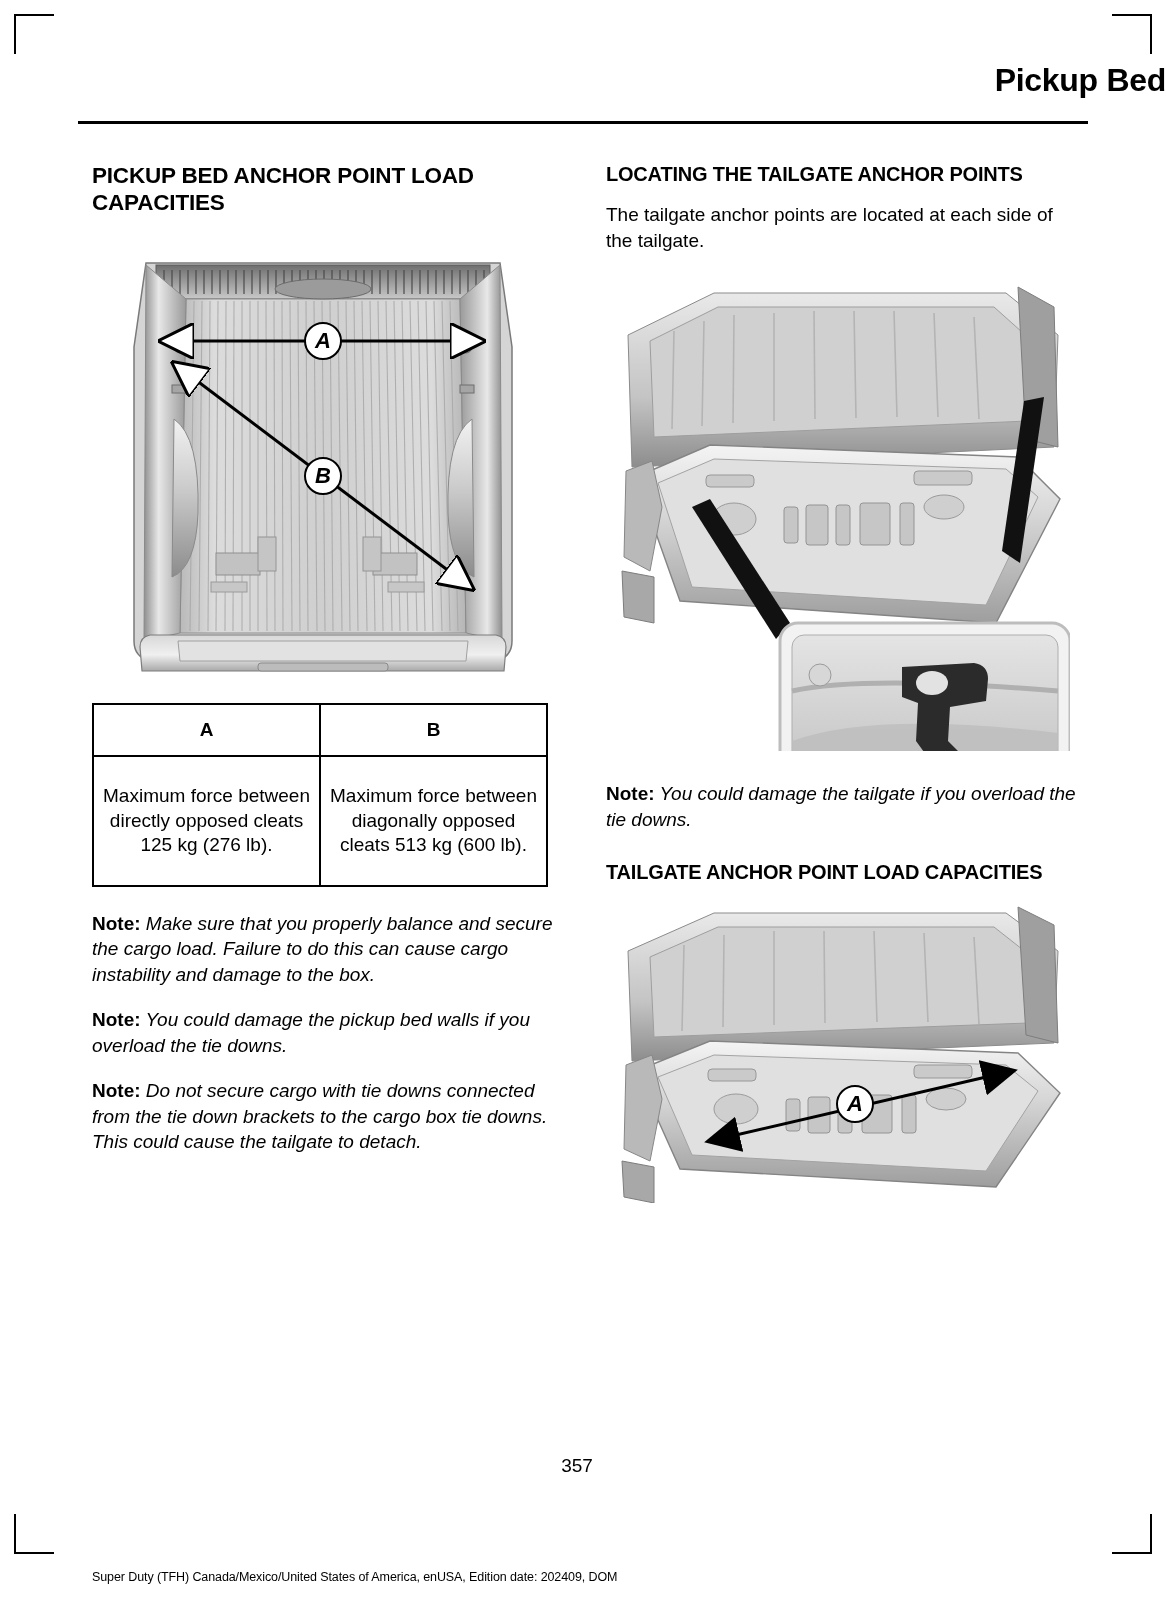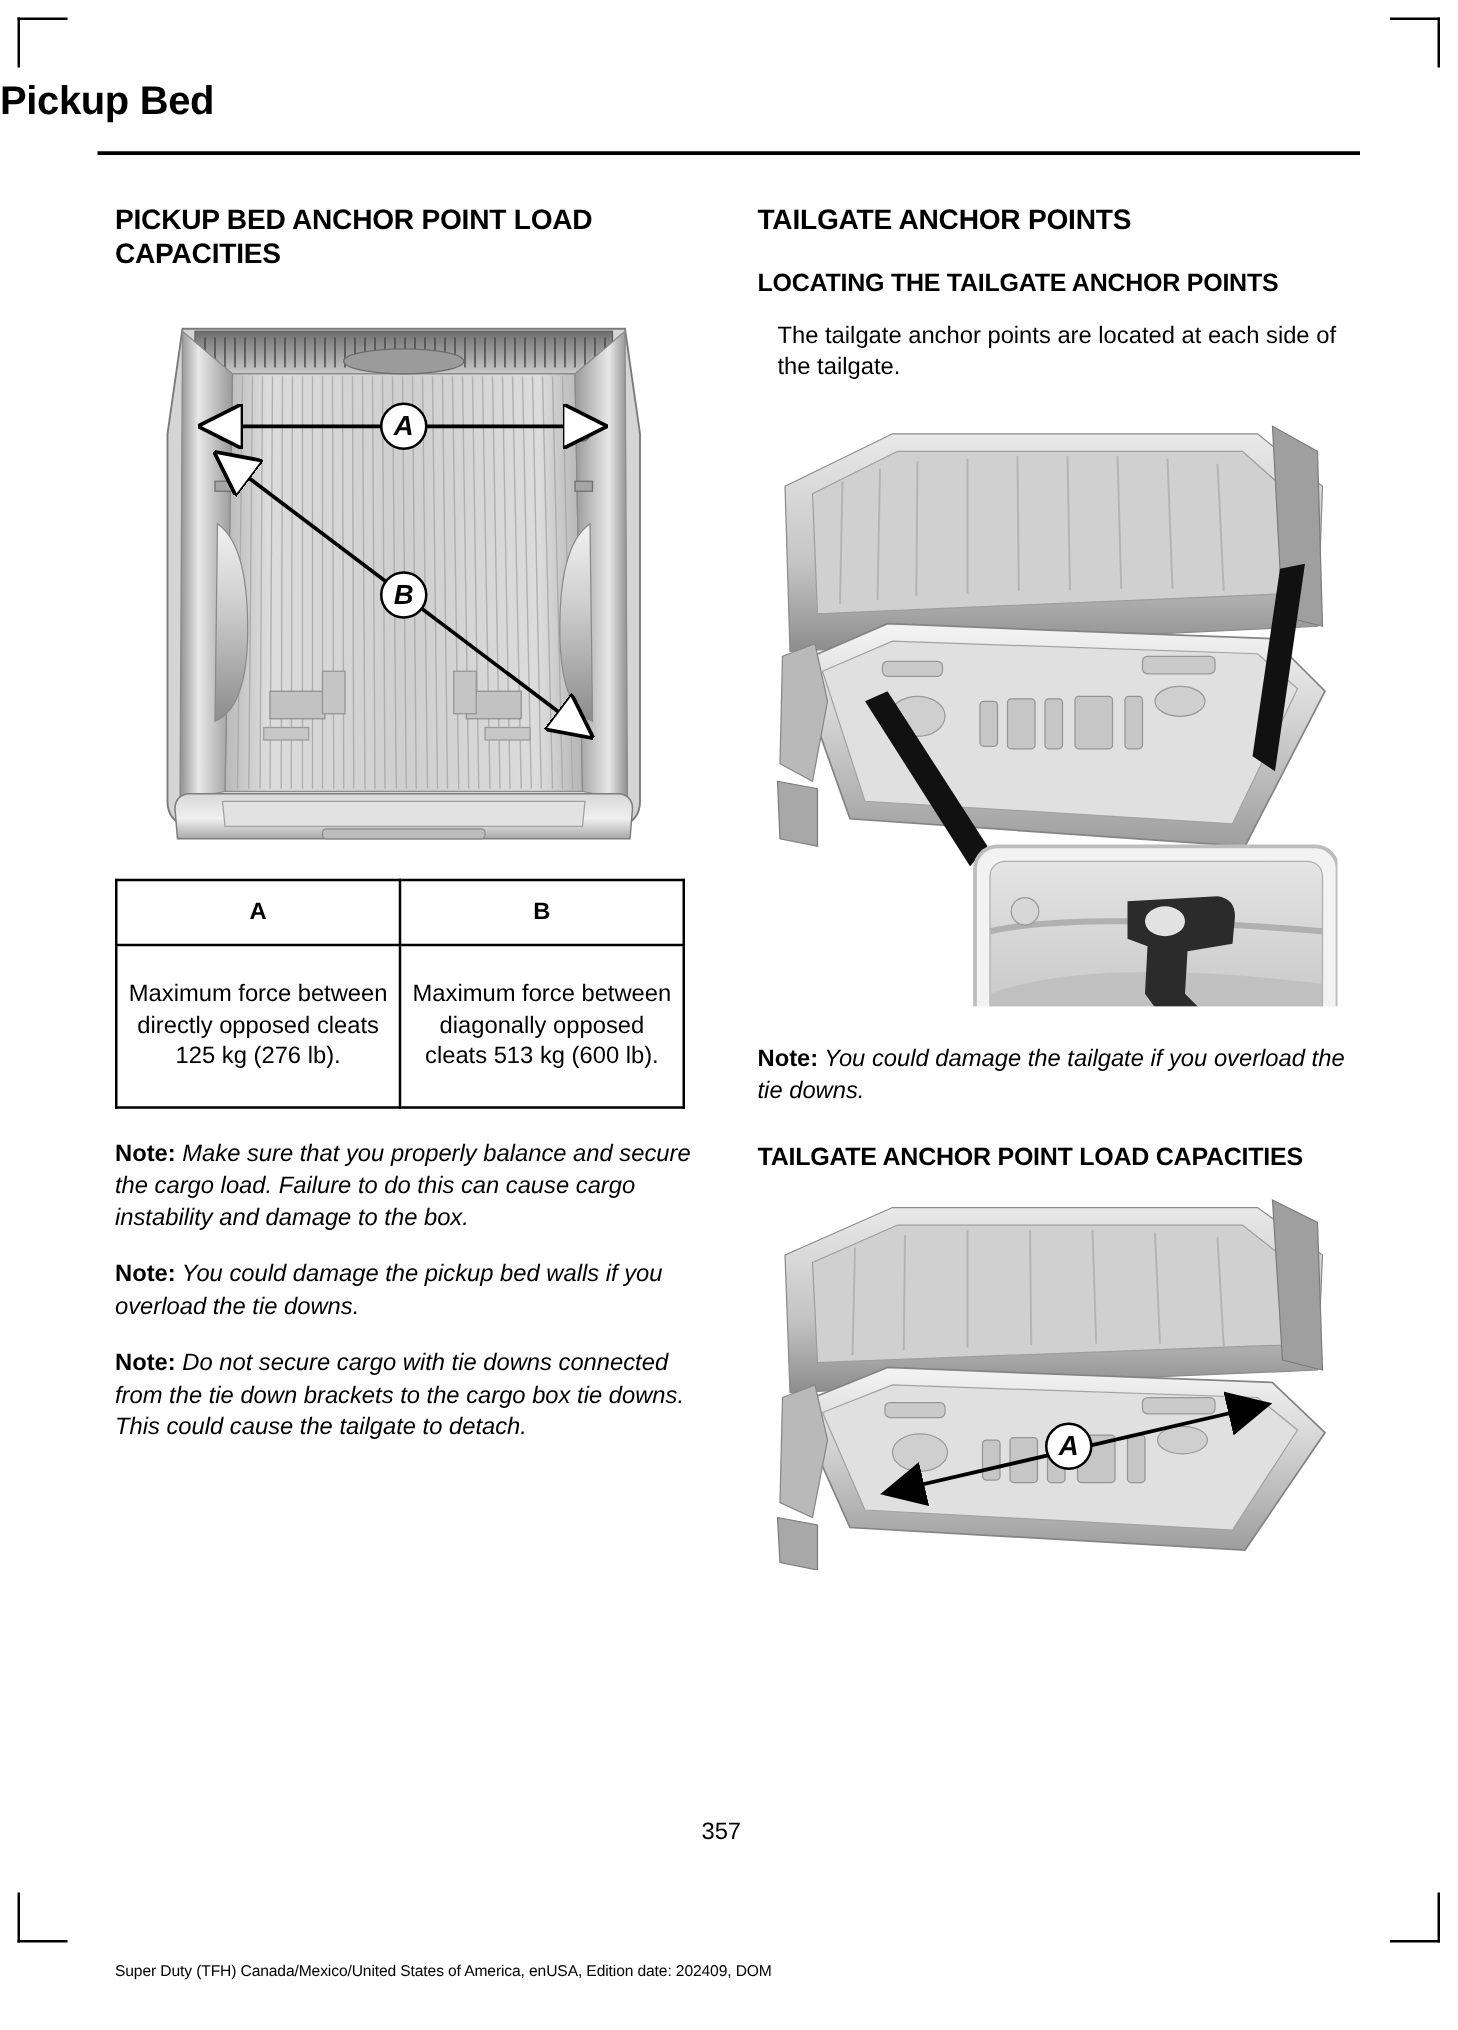--- a/index.html
+++ b/index.html
@@ -34,21 +34,21 @@
   .crop-tr-h { right: 14px; top: 14px; width: 40px; height: 2px; }
   .crop-bl-v { left: 14px; bottom: 70px; width: 2px; height: 40px; }
   .crop-bl-h { left: 14px; bottom: 70px; width: 40px; height: 2px; }
   .crop-br-v { right: 14px; bottom: 70px; width: 2px; height: 40px; }
   .crop-br-h { right: 14px; bottom: 70px; width: 40px; height: 2px; }
 
   .page-title {
     position: absolute;
     left: 0; right: 0;
     top: 62px;
-    text-align: left;
+    text-align: right;
     font-size: 32px;
     font-weight: bold;
     letter-spacing: -0.3px;
   }
   .title-rule {
     position: absolute;
     left: 78px;
     right: 78px;
     top: 121px;
     height: 3px;
@@ -73,21 +73,21 @@
   h3.sub {
     font-size: 20px;
     font-weight: bold;
     line-height: 1.22;
     margin: 0 0 16px 0;
     letter-spacing: -0.2px;
   }
   p.body {
     font-size: 19px;
     line-height: 1.34;
-    margin: 0 0 18px 16px;
+    margin: 0 0 18px 0;
   }
   p.note {
     font-size: 19px;
     line-height: 1.34;
     margin: 0 0 20px 0;
     font-style: italic;
   }
   p.note b {
     font-style: normal;
     font-weight: bold;
@@ -356,21 +356,20 @@
     <p class="note"><b>Note:</b><span> Make sure that you properly balance and secure the cargo load. Failure to do this can cause cargo instability and damage to the box.</span></p>
 
     <p class="note"><b>Note:</b><span> You could damage the pickup bed walls if you overload the tie downs.</span></p>
 
     <p class="note"><b>Note:</b><span> Do not secure cargo with tie downs connected from the tie down brackets to the cargo box tie downs. This could cause the tailgate to detach.</span></p>
 
   </div>
 
   <div class="col col-right">
 
-    <h2 class="section" style="margin-bottom:26px;">TAILGATE ANCHOR POINTS</h2>
 
     <h3 class="sub">LOCATING THE TAILGATE ANCHOR POINTS</h3>
 
     <p class="body">The tailgate anchor points are located at each side of the tailgate.</p>
 
     <div class="fig fig-tail">
       <svg width="456" height="480" viewBox="0 0 456 480" xmlns="http://www.w3.org/2000/svg">
         <defs>
           <linearGradient id="tgFace" x1="0" y1="0" x2="0" y2="1">
             <stop offset="0%" stop-color="#f4f4f4"></stop>

